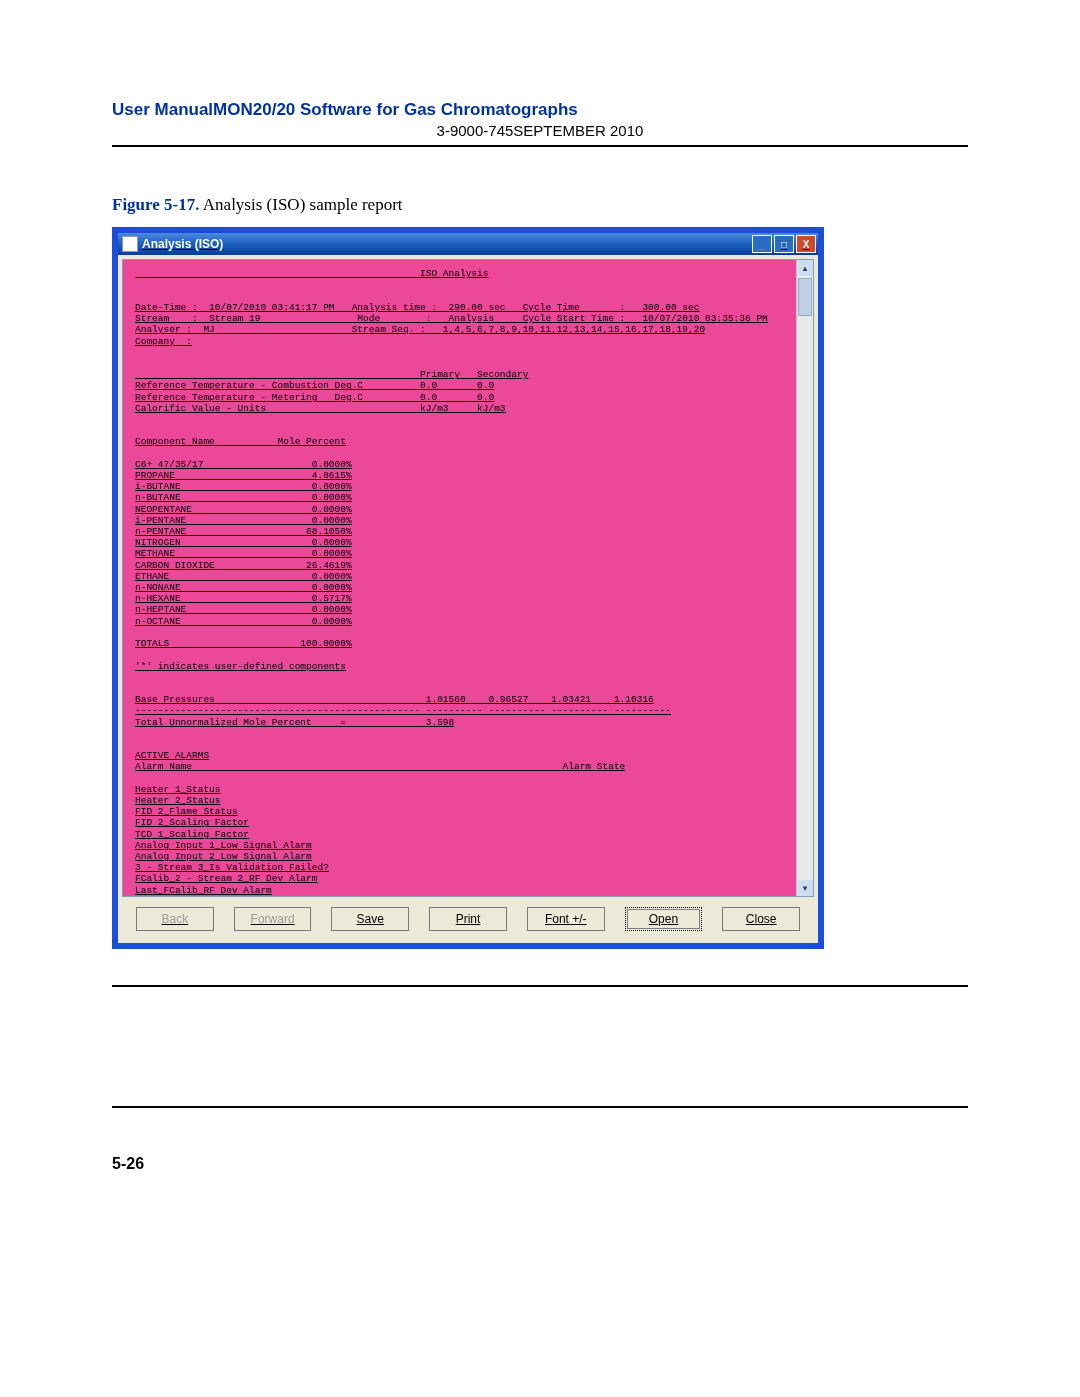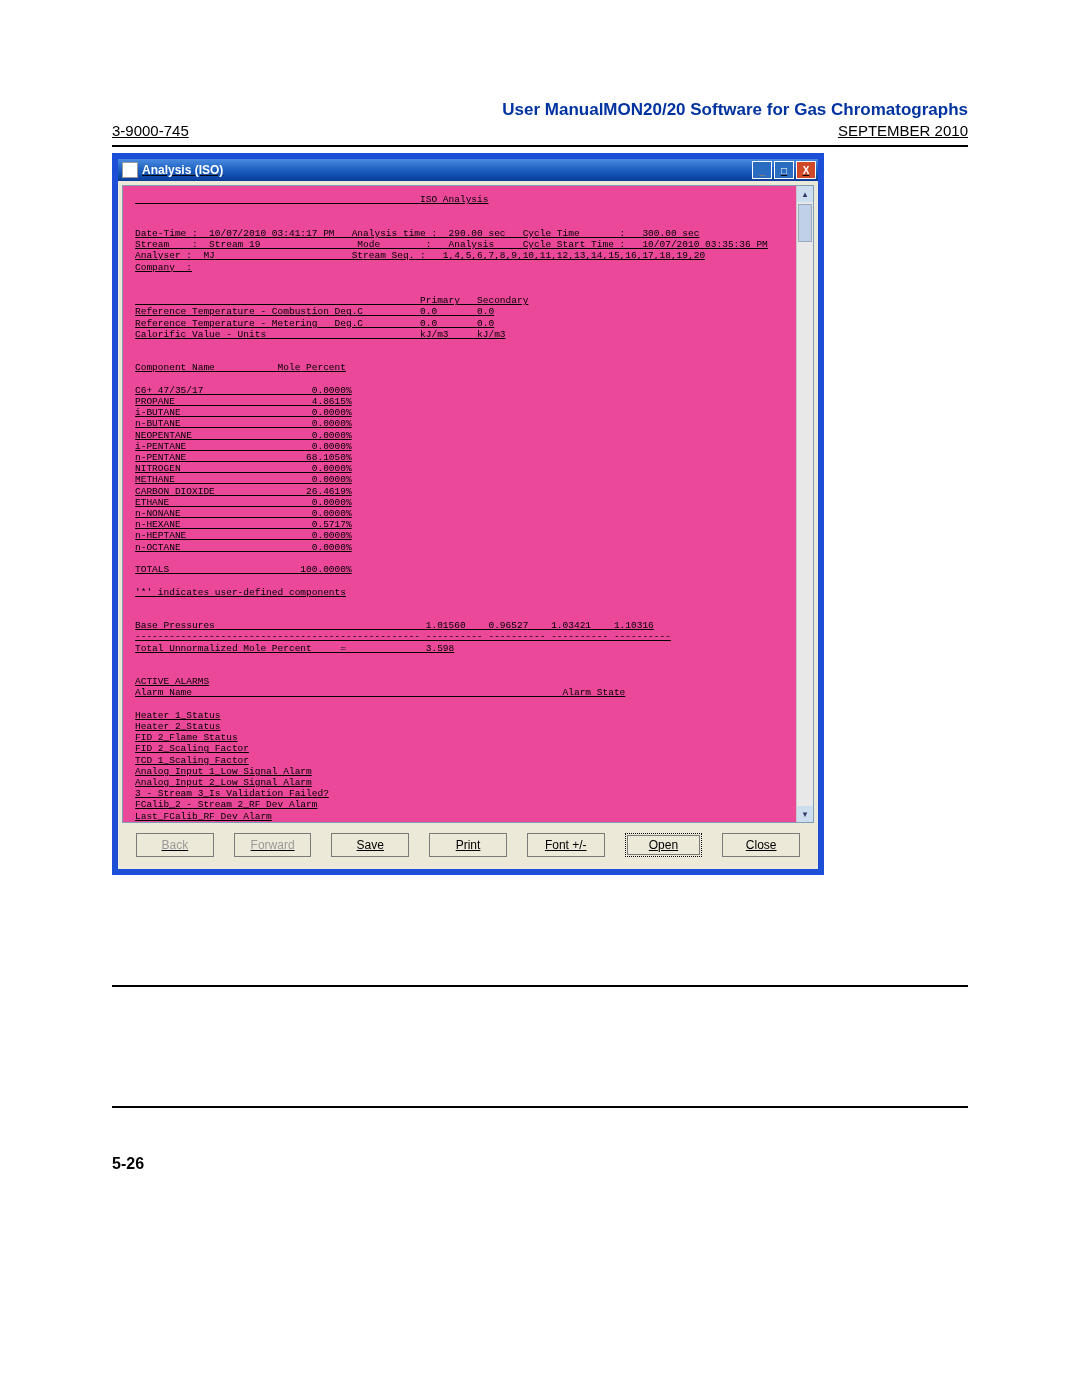--- a/index.html
+++ b/index.html
@@ -8,29 +8,29 @@
     font-family: "Segoe UI", Arial, sans-serif;
     width: 1080px;
     height: 1397px;
     position: relative;
   }
   .page {
     padding: 100px 112px 60px 112px;
   }
   .header-row {
     display: flex;
-    justify-content: flex-end;
+    justify-content: flex-start;
     font-size: 17px;
     line-height: 1.2;
     font-weight: 600;
   }
   .header-left-title { color: #0033a0; font-weight: 700; }
   .header-right-title { color: #0033a0; font-weight: 700; }
   .header-sub { font-size: 15px; color: #000; font-weight: 400; }
-  .header-row2 { display:flex; justify-content:space-between; font-size:15px; margin-top:2px;text-decoration:underline;}
+  .header-row2 { display:flex; justify-content:center; font-size:15px; margin-top:2px;}
   .hr { border: none; border-top: 2px solid #000; margin: 6px 0 0 0; }
   .figure-caption { font-family: Georgia, "Times New Roman", serif; font-size:17px; margin: 48px 0 12px 0; }
   .figure-caption .fignum { color:#0033a0; font-weight:700; }
 
   .window {
     width: 700px;
     margin-top: 6px;
     border: 6px solid #1d4ed8;
     background: #ece9d8;
     box-shadow: none;
@@ -105,20 +105,25 @@
   <div class="header-row">
      <span class="header-left-title">User Manual</span>
      <span class="header-right-title">MON20/20 Software for Gas Chromatographs</span>
   </div>
   <div class="header-row2">
      <span class="header-sub">3-9000-745</span>
      <span class="header-sub">SEPTEMBER 2010</span>
   </div>
   <hr class="hr">
 
+  <div class="figure-caption">
+    <span class="fignum">Figure 5-17.</span>
+    <span>  </span>
+    <span>Analysis (ISO) sample report</span>
+  </div>
 
   <div class="window">
     <div class="titlebar">
       <div class="left">
         <span class="title-icon"></span>
         <span>Analysis (ISO)</span>
       </div>
       <div class="win-controls">
         <div class="win-btn win-min">_</div>
         <div class="win-btn win-max">□</div>

